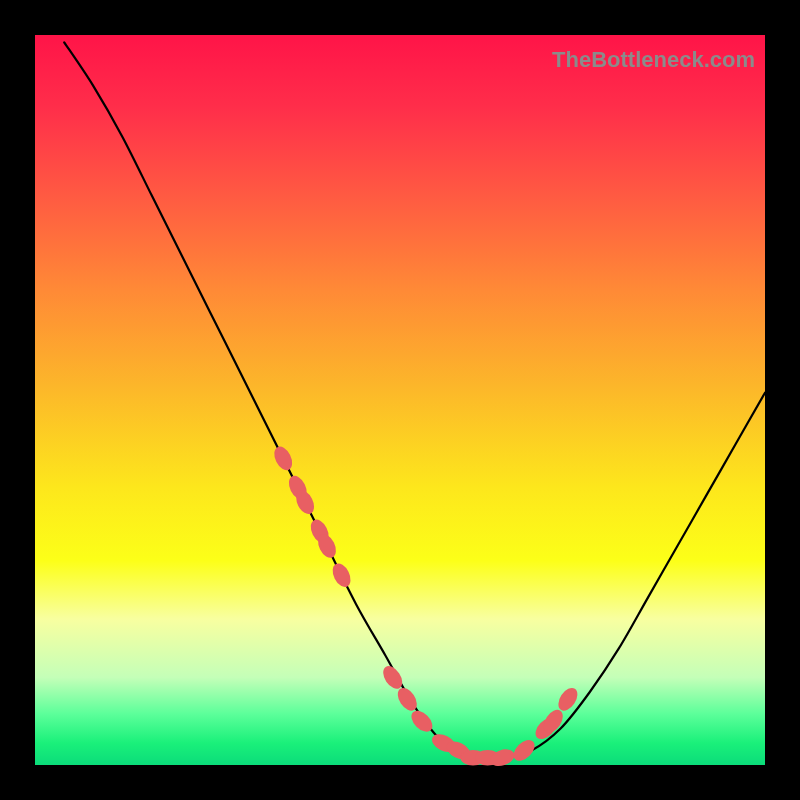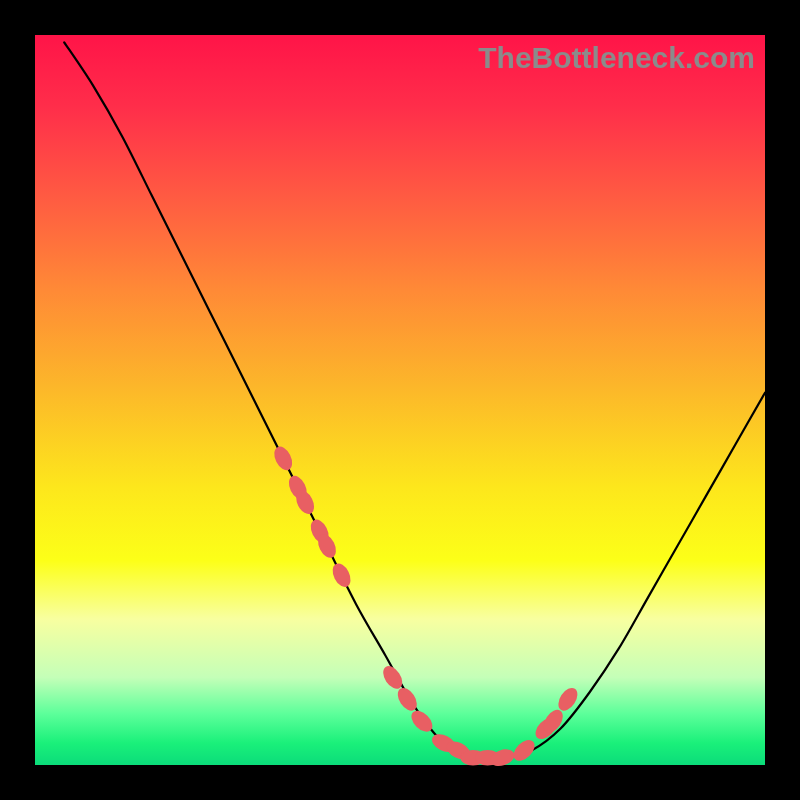--- a/index.html
+++ b/index.html
@@ -25,24 +25,24 @@
       #fde71c 62%,
       #fcff18 72%,
       #f8ffa0 80%,
       #c4ffb8 88%,
       #5cff9a 93%,
       #1af07a 97%,
       #0bdc7a 100%);
   }
   .watermark {
     position: absolute;
-    top: 6px;
+    top: 12px;
     right: 10px;
     font-family: Arial, Helvetica, sans-serif;
-    font-size: 30px;
+    font-size: 22px;
     font-weight: 600;
     color: #8b8b8b;
     letter-spacing: 0;
   }
   .curve-svg {
     position: absolute;
     left: 0; top: 0;
     width: 730px; height: 730px;
     overflow: visible;
   }

